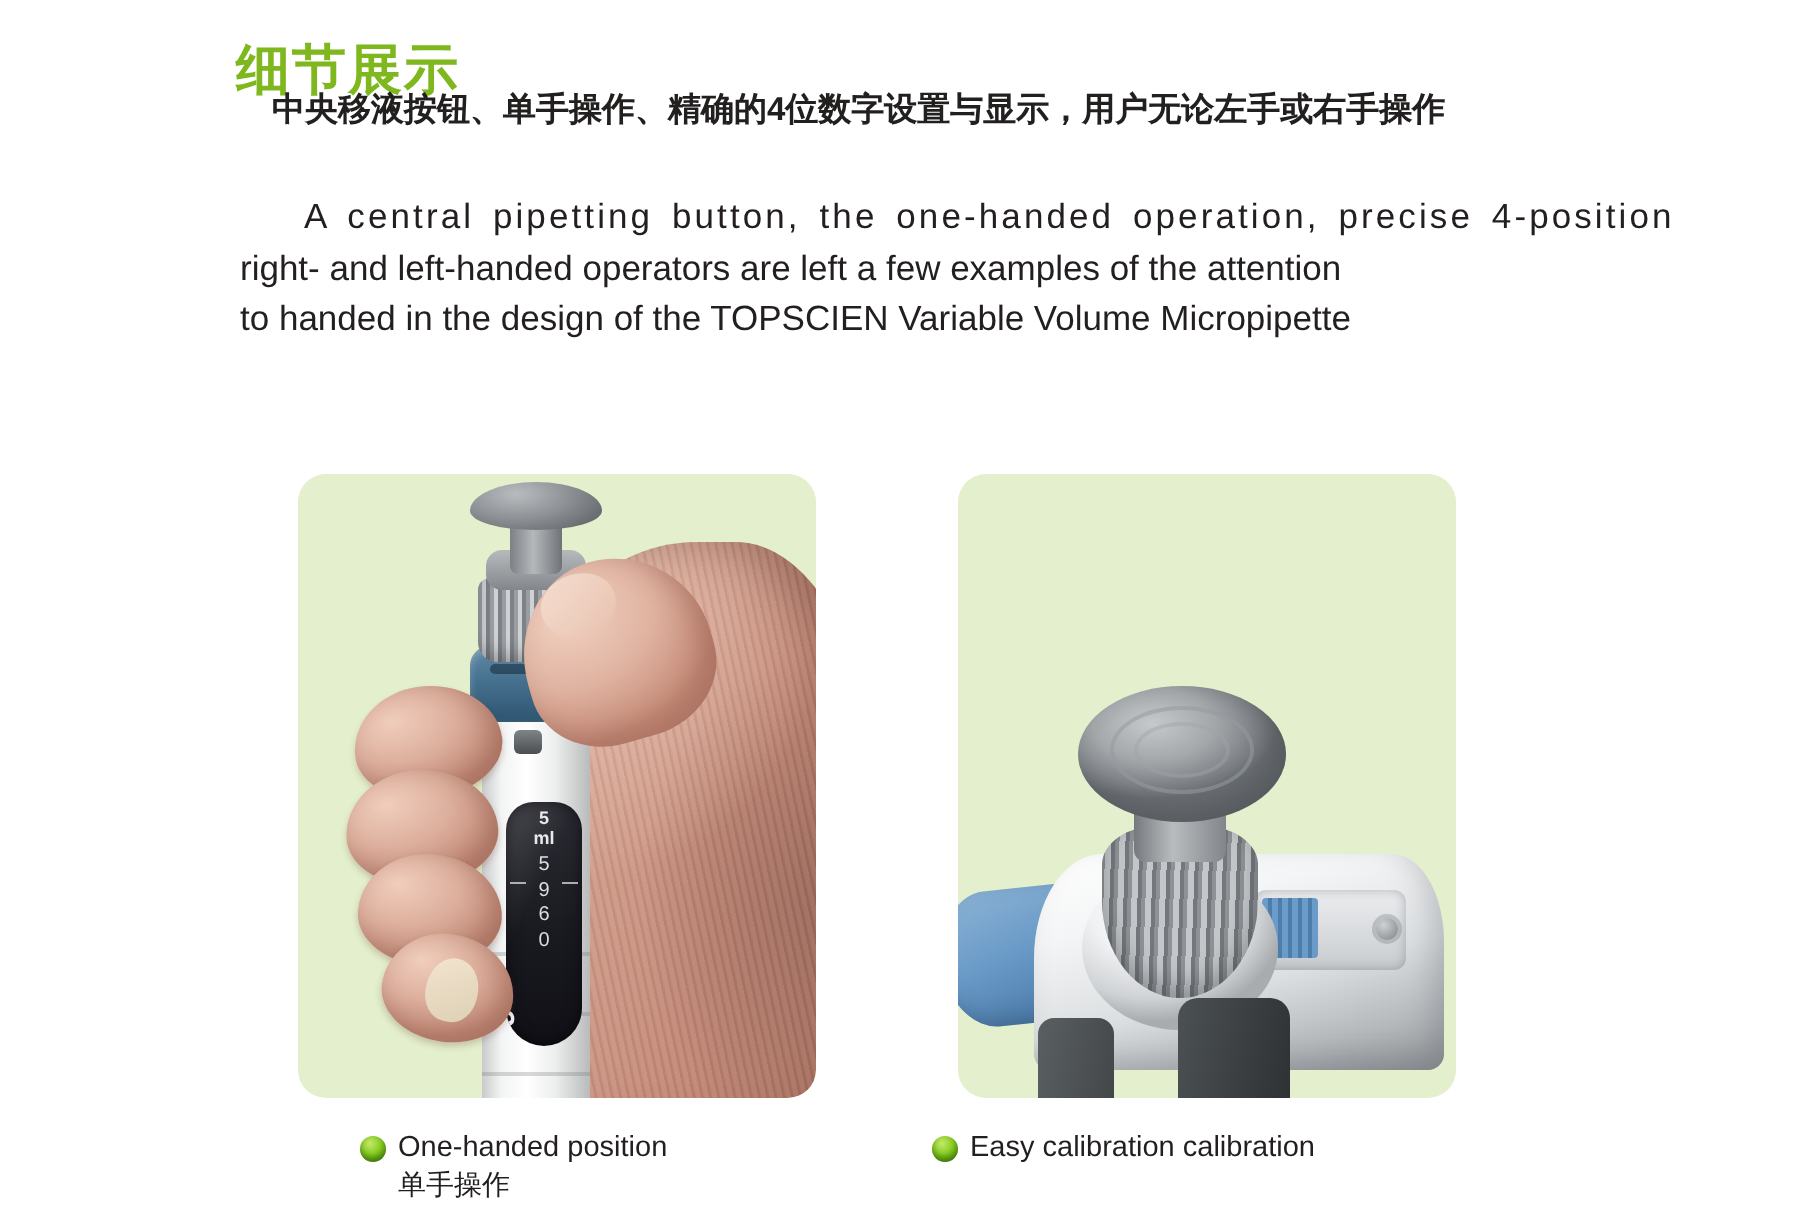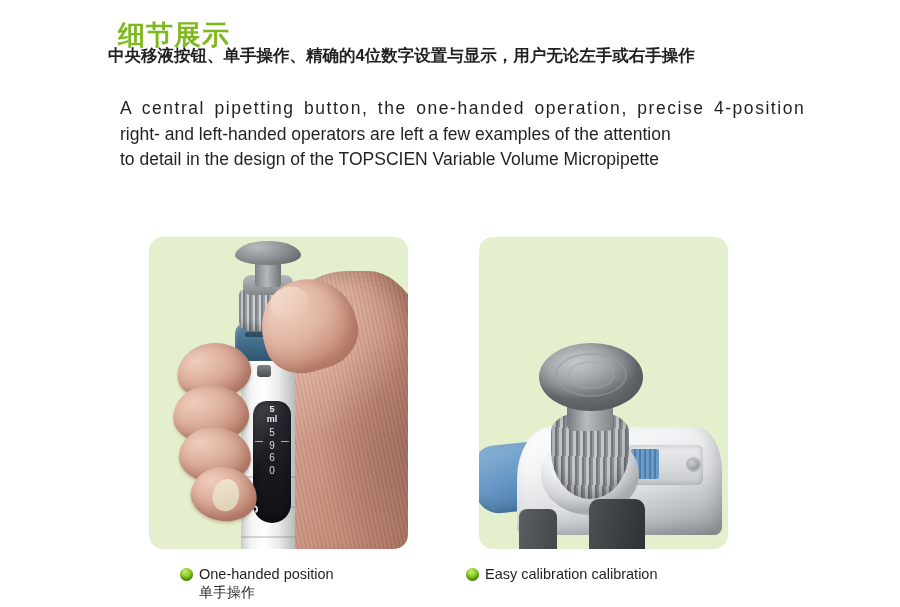--- a/index.html
+++ b/index.html
@@ -25,21 +25,21 @@
     font-weight: bold;
     letter-spacing: 1px;
     color: #7fb81e;
     line-height: 1.25;
     white-space: nowrap;
   }
 
   
   .cn-para {
     position: absolute;
-    left: 108px;
+    left: 136px;
     top: 42px;
     width: 670px;
     font-size: 16.5px;
     font-weight: bold;
     line-height: 26px;
     color: #221f1f;
     letter-spacing: 0px;
   }
 
   
@@ -52,20 +52,21 @@
     line-height: 25.5px;
     color: #231f20;
   }
   .en-para .line {
     display: block;
     white-space: nowrap;
   }
   .en-para .justify {
     letter-spacing: 1.55px;
     word-spacing: 3px;
+    margin-left: 32px;
   }
 
   
   .panel {
     position: absolute;
     top: 237px;
     height: 312px;
     border-radius: 14px;
     background: #e3efcd;
     overflow: hidden;
@@ -506,21 +507,21 @@
 
 <div class="heading">细节展示</div>
 
 <div class="cn-para">
   <div>中央移液按钮、单手操作、精确的4位数字设置与显示，用户无论左手或右手操作</div>
 </div>
 
 <div class="en-para">
   <span class="line justify">A central pipetting button, the one-handed operation, precise 4-position</span>
   <span class="line">right- and left-handed operators are left a few examples of the attention</span>
-  <span class="line">to detail in the design of the TOPSCIEN Variable Volume Micropipette</span>
+  <span class="line">to handed in the design of the TOPSCIEN Variable Volume Micropipette</span>
 </div>
 
 <div class="panel" id="panel-left">
   <div class="panel-inner">
 
     <div class="hand">
       <div class="palm"></div>
 
       <div class="pip-barrel">
         <div class="ring r1"></div>

